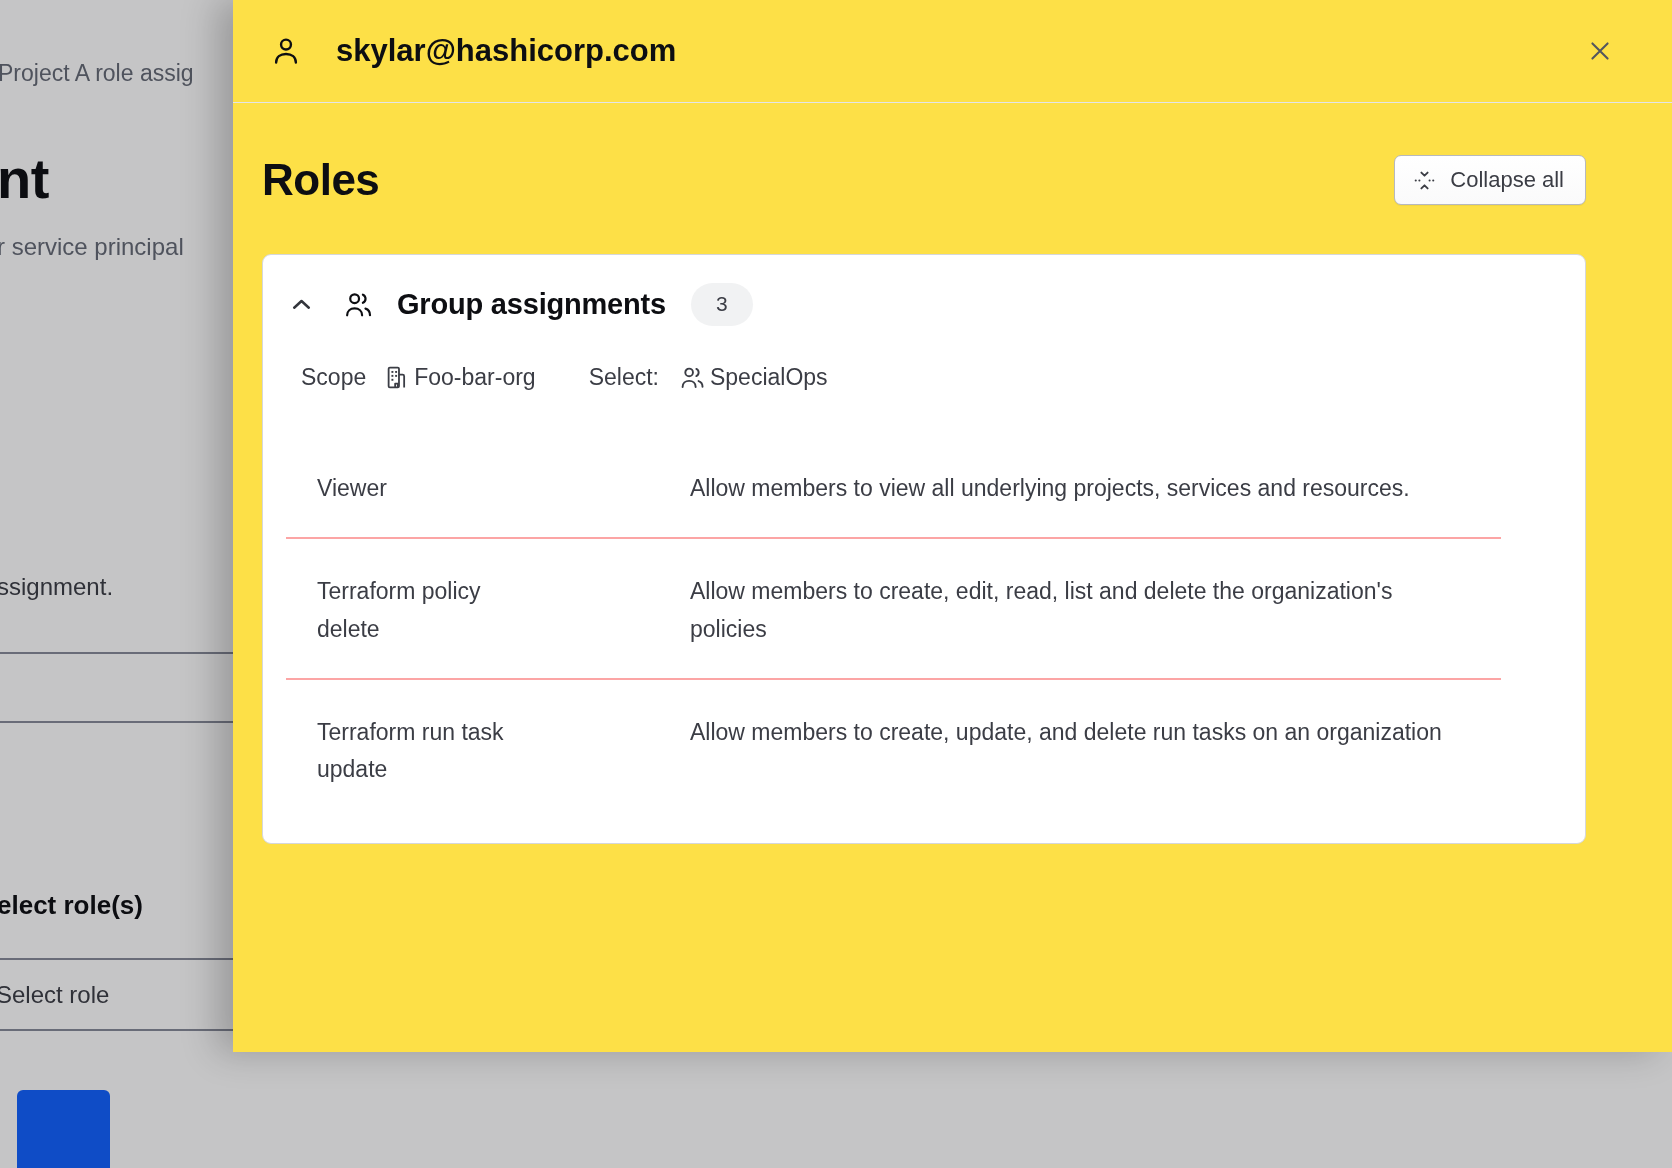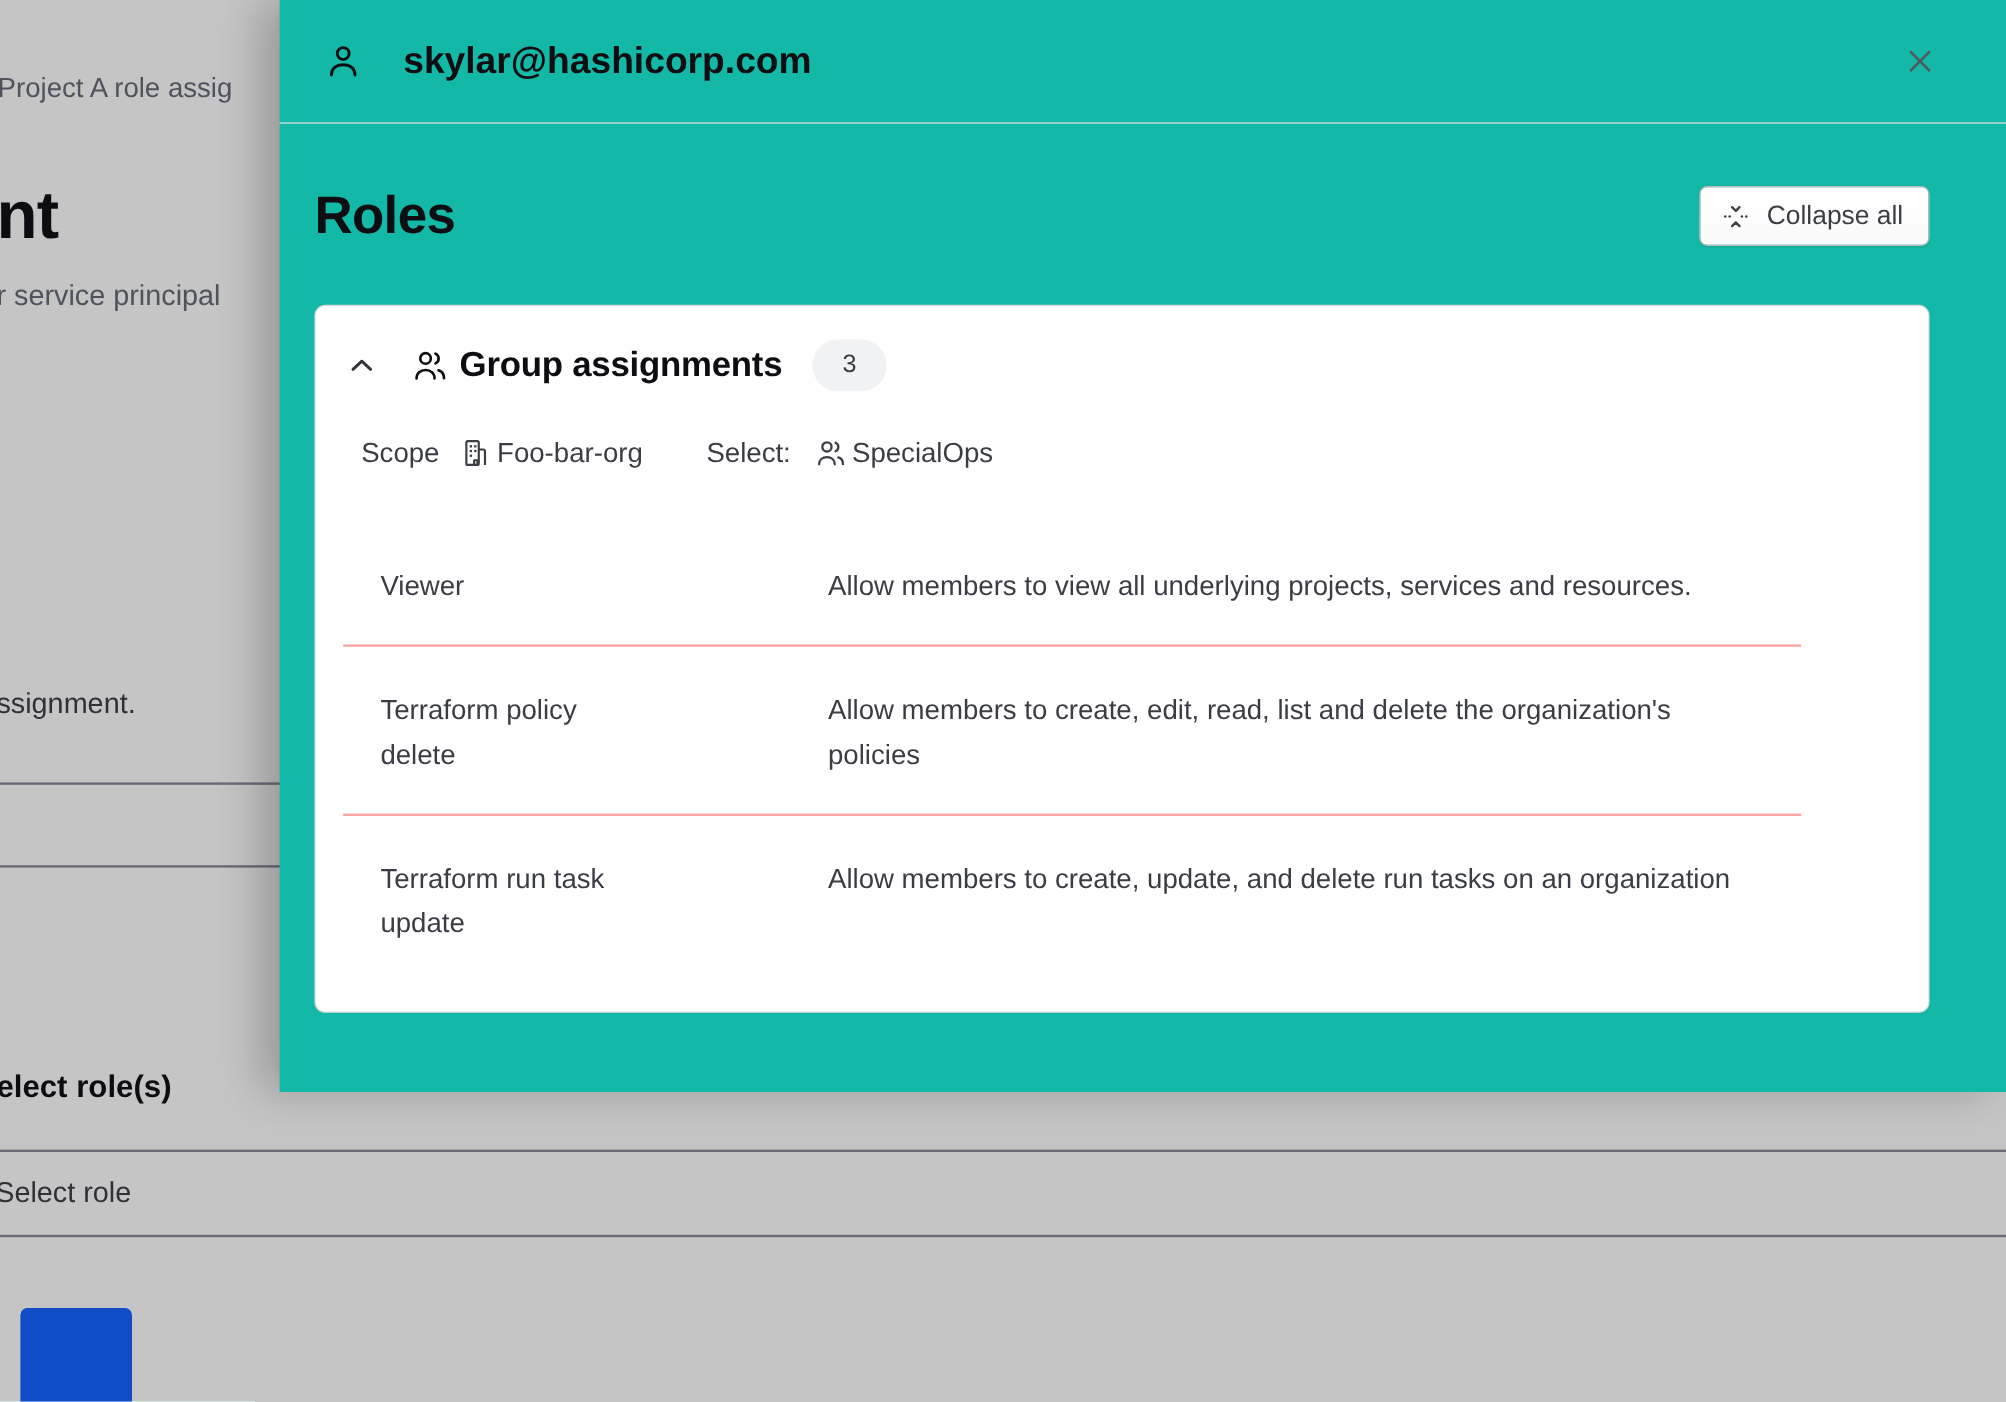--- a/index.html
+++ b/index.html
@@ -18,47 +18,47 @@
   .u-line1 { top:652px; } .u-line2 { top:721px; }
   .u-label { left:-3px; top:890px; font-size:26px; font-weight:700; color:#0d0e12; }
   .u-select { left:0; top:958px; width:100%; height:73px; border-top:2px solid #868b99;
     border-bottom:2px solid #868b99; display:flex; align-items:center; }
   .u-select span { margin-left:-4px; font-size:24px; color:#3b3d45; }
   .u-primary-btn { left:17px; top:1090px; width:93px; height:90px; background:#1060ff;
     border-radius:6px 6px 0 0; }
   .dim-overlay { position:absolute; inset:0; background:rgba(13,14,18,0.24); }
 
   
-  .drawer { position:absolute; top:0; left:233px; width:1439px; height:910px; background:#14b8a6;
+  .drawer { position:absolute; top:0; left:233px; width:1439px; height:1052px; background:#fde047;
     box-shadow:-16px 0 34px rgba(0,0,0,0.22); display:flex; flex-direction:column; }
   .drawer-header { height:103px; flex:0 0 auto; display:flex; align-items:center;
     padding:0 52px 0 37px; border-bottom:1px solid #e3e5e8; }
   .person-ic { width:32px; height:32px; color:#0d0e12; flex:0 0 auto; }
   .drawer-email { margin-left:34px; font-size:31px; font-weight:700; color:#0d0e12; }
   .close-btn { margin-left:auto; width:40px; height:40px; border:none; background:transparent;
     color:#53565e; cursor:pointer; display:flex; align-items:center; justify-content:center; }
   .close-btn svg { width:26px; height:26px; }
 
-  .drawer-body { padding:52px 64px 0 29px; }
+  .drawer-body { padding:52px 86px 0 29px; }
   .title-row { display:flex; align-items:center; justify-content:space-between; }
   .roles-title { font-size:44px; font-weight:700; color:#0d0e12; letter-spacing:-.5px; }
   .collapse-btn { display:flex; align-items:center; gap:13px; padding:11px 21px 11px 17px;
     font-size:22px; font-weight:500; color:#3b3d45; background:linear-gradient(180deg,#fff,#fafafb);
     border:1px solid #b7b9be; border-radius:7px; box-shadow:0 1px 1px rgba(0,0,0,0.05); cursor:pointer;
     font-family:inherit; }
   .collapse-btn svg { width:25px; height:25px; }
 
   .card { margin-top:49px; border:1px solid #d5d7da; border-radius:9px; background:#fff;
     padding:20px 22px 25px 23px; }
   .card-head { display:flex; align-items:center; height:58px; }
   .chev-btn { border:none; background:transparent; width:30px; height:30px; color:#33353c;
     cursor:pointer; padding:0; display:flex; align-items:center; justify-content:center; }
   .chev-btn svg { width:27px; height:27px; }
   .users-ic-lg { width:31px; height:31px; color:#0d0e12; margin-left:27px; }
-  .card-title { margin-left:9px; font-size:29px; font-weight:700; color:#0d0e12; letter-spacing:-.2px; }
+  .card-title { margin-left:23px; font-size:29px; font-weight:700; color:#0d0e12; letter-spacing:-.2px; }
   .count-badge { margin-left:25px; min-width:62px; height:43px; padding:0 20px; background:#f1f2f3;
     border-radius:999px; display:flex; align-items:center; justify-content:center;
     font-size:21px; color:#3b3d45; }
 
   .scope-row { margin-top:31px; margin-left:15px; display:flex; align-items:flex-start;
     font-size:23px; color:#3b3d45; }
   .scope-row .ic { width:27px; height:27px; color:#3b3d45; flex:0 0 auto; }
   .sep-gap { width:53px; }
   .lbl-gap-sm { width:17px; } .lbl-gap-xs { width:4px; } .lbl-gap-md { width:20px; }
 

